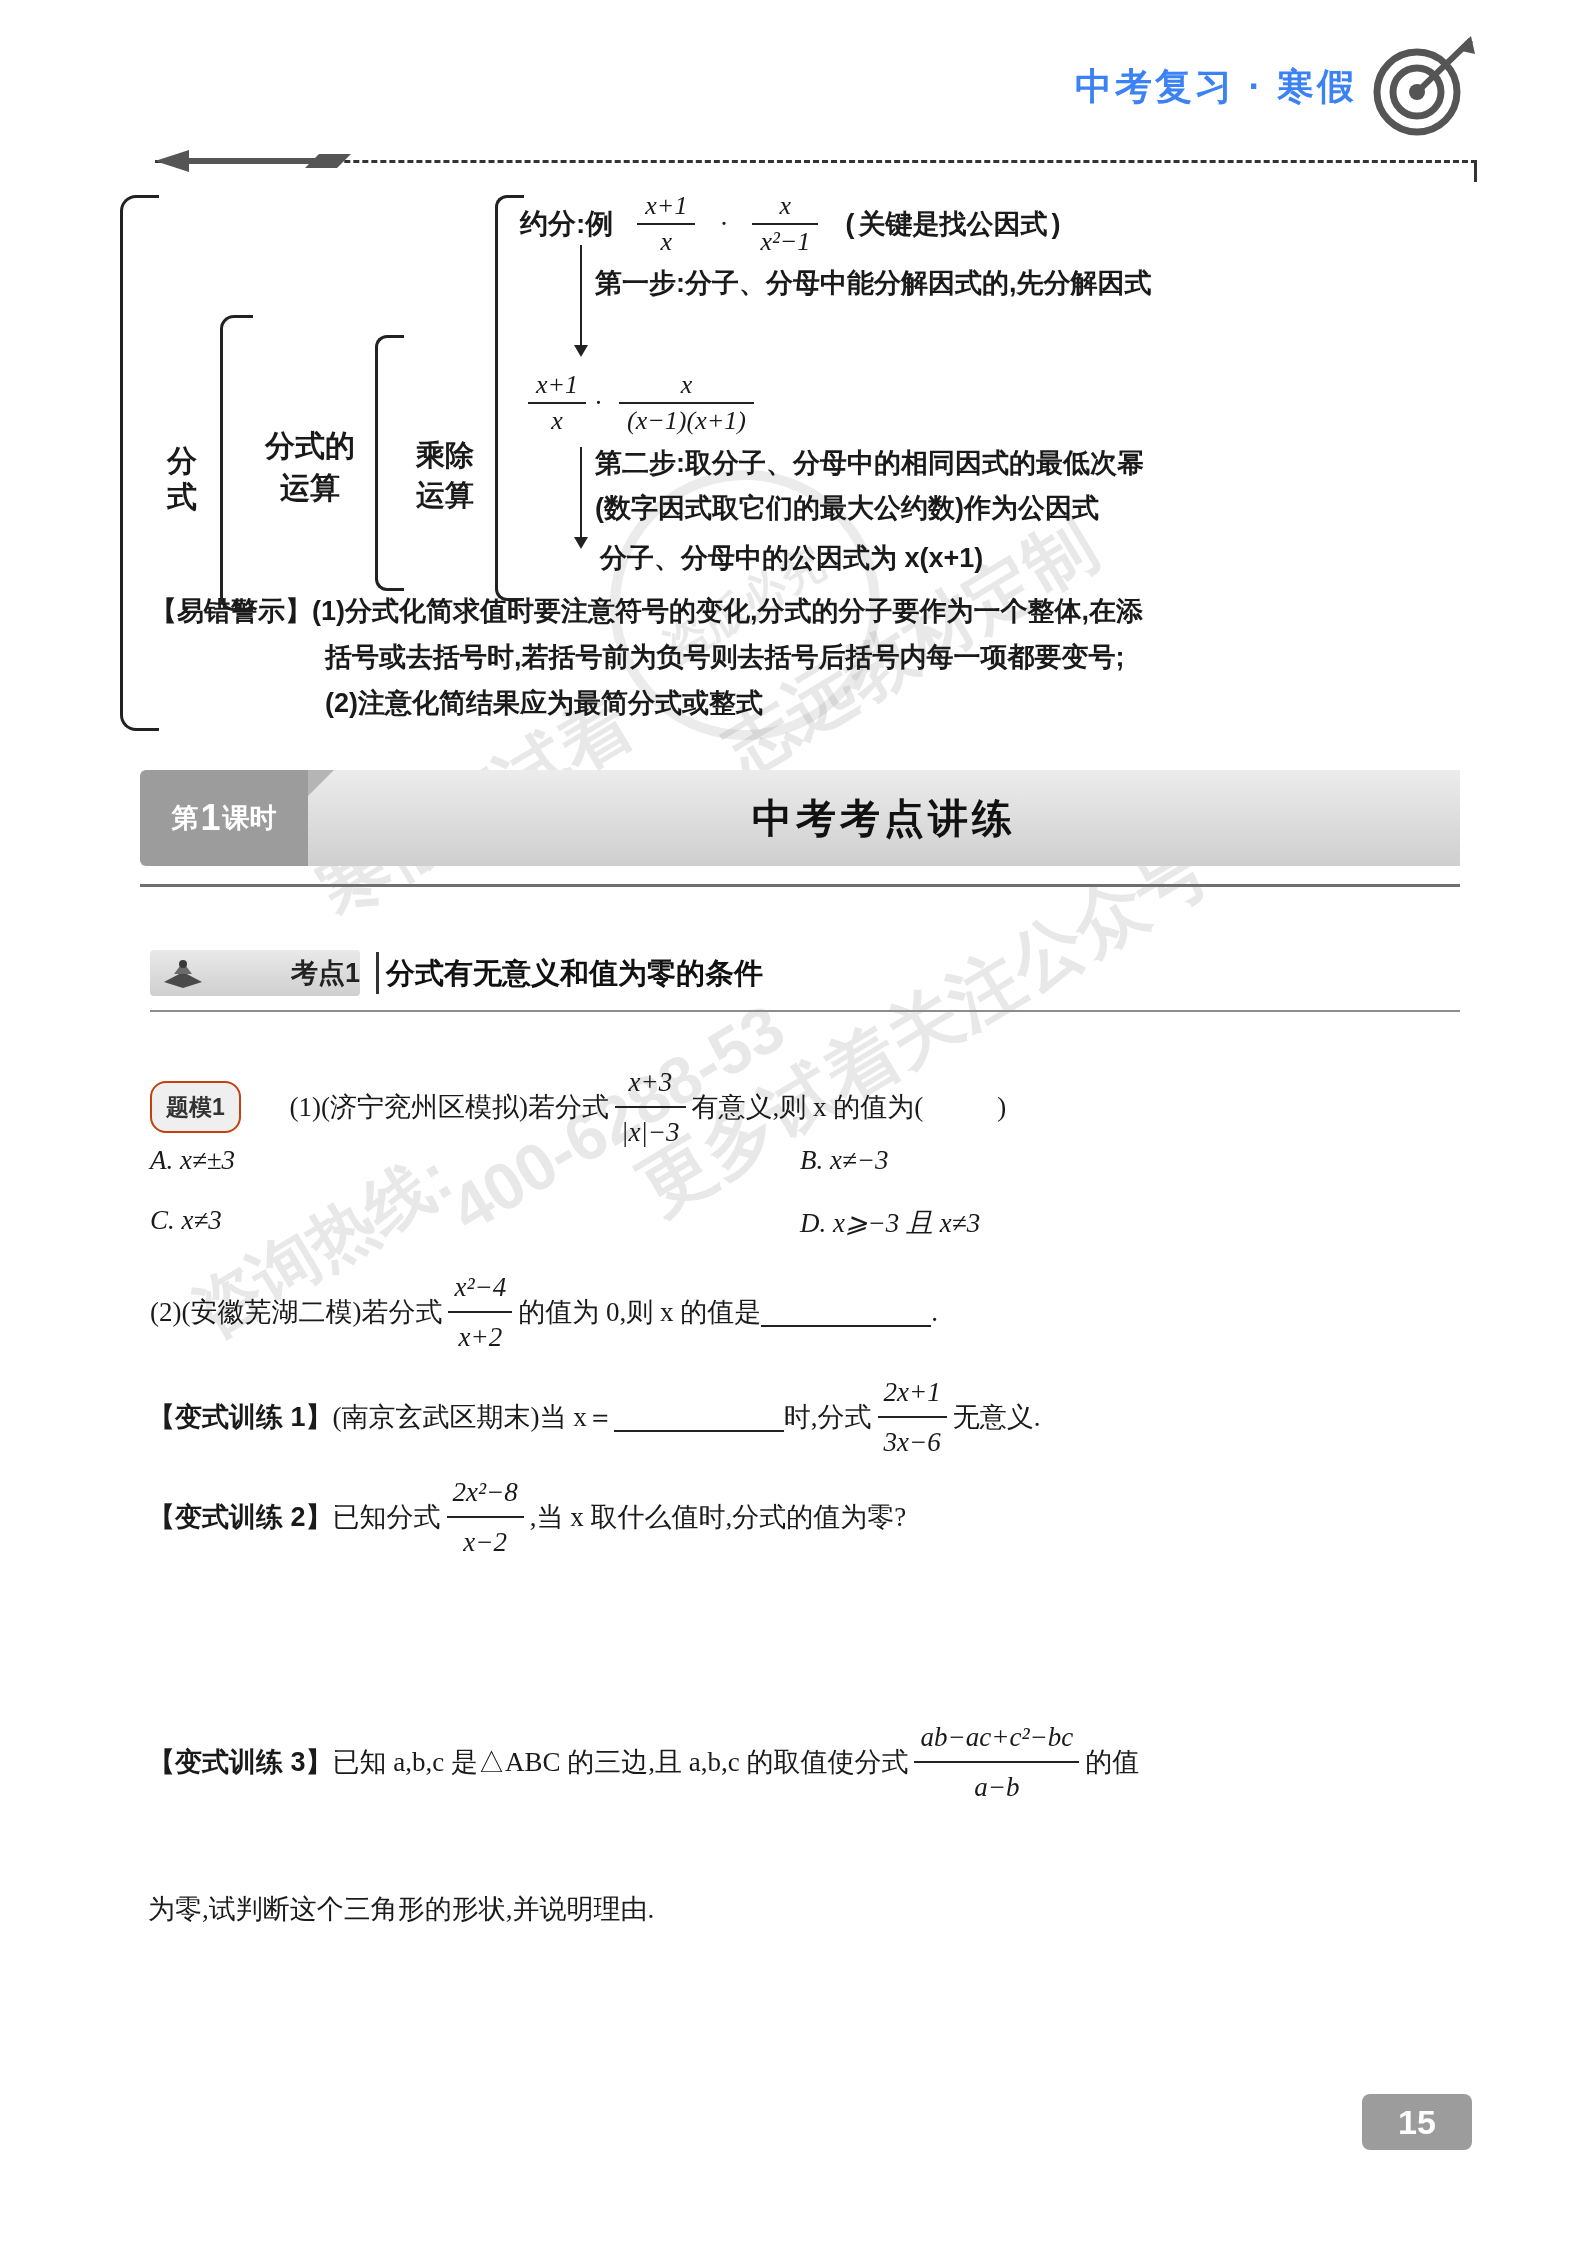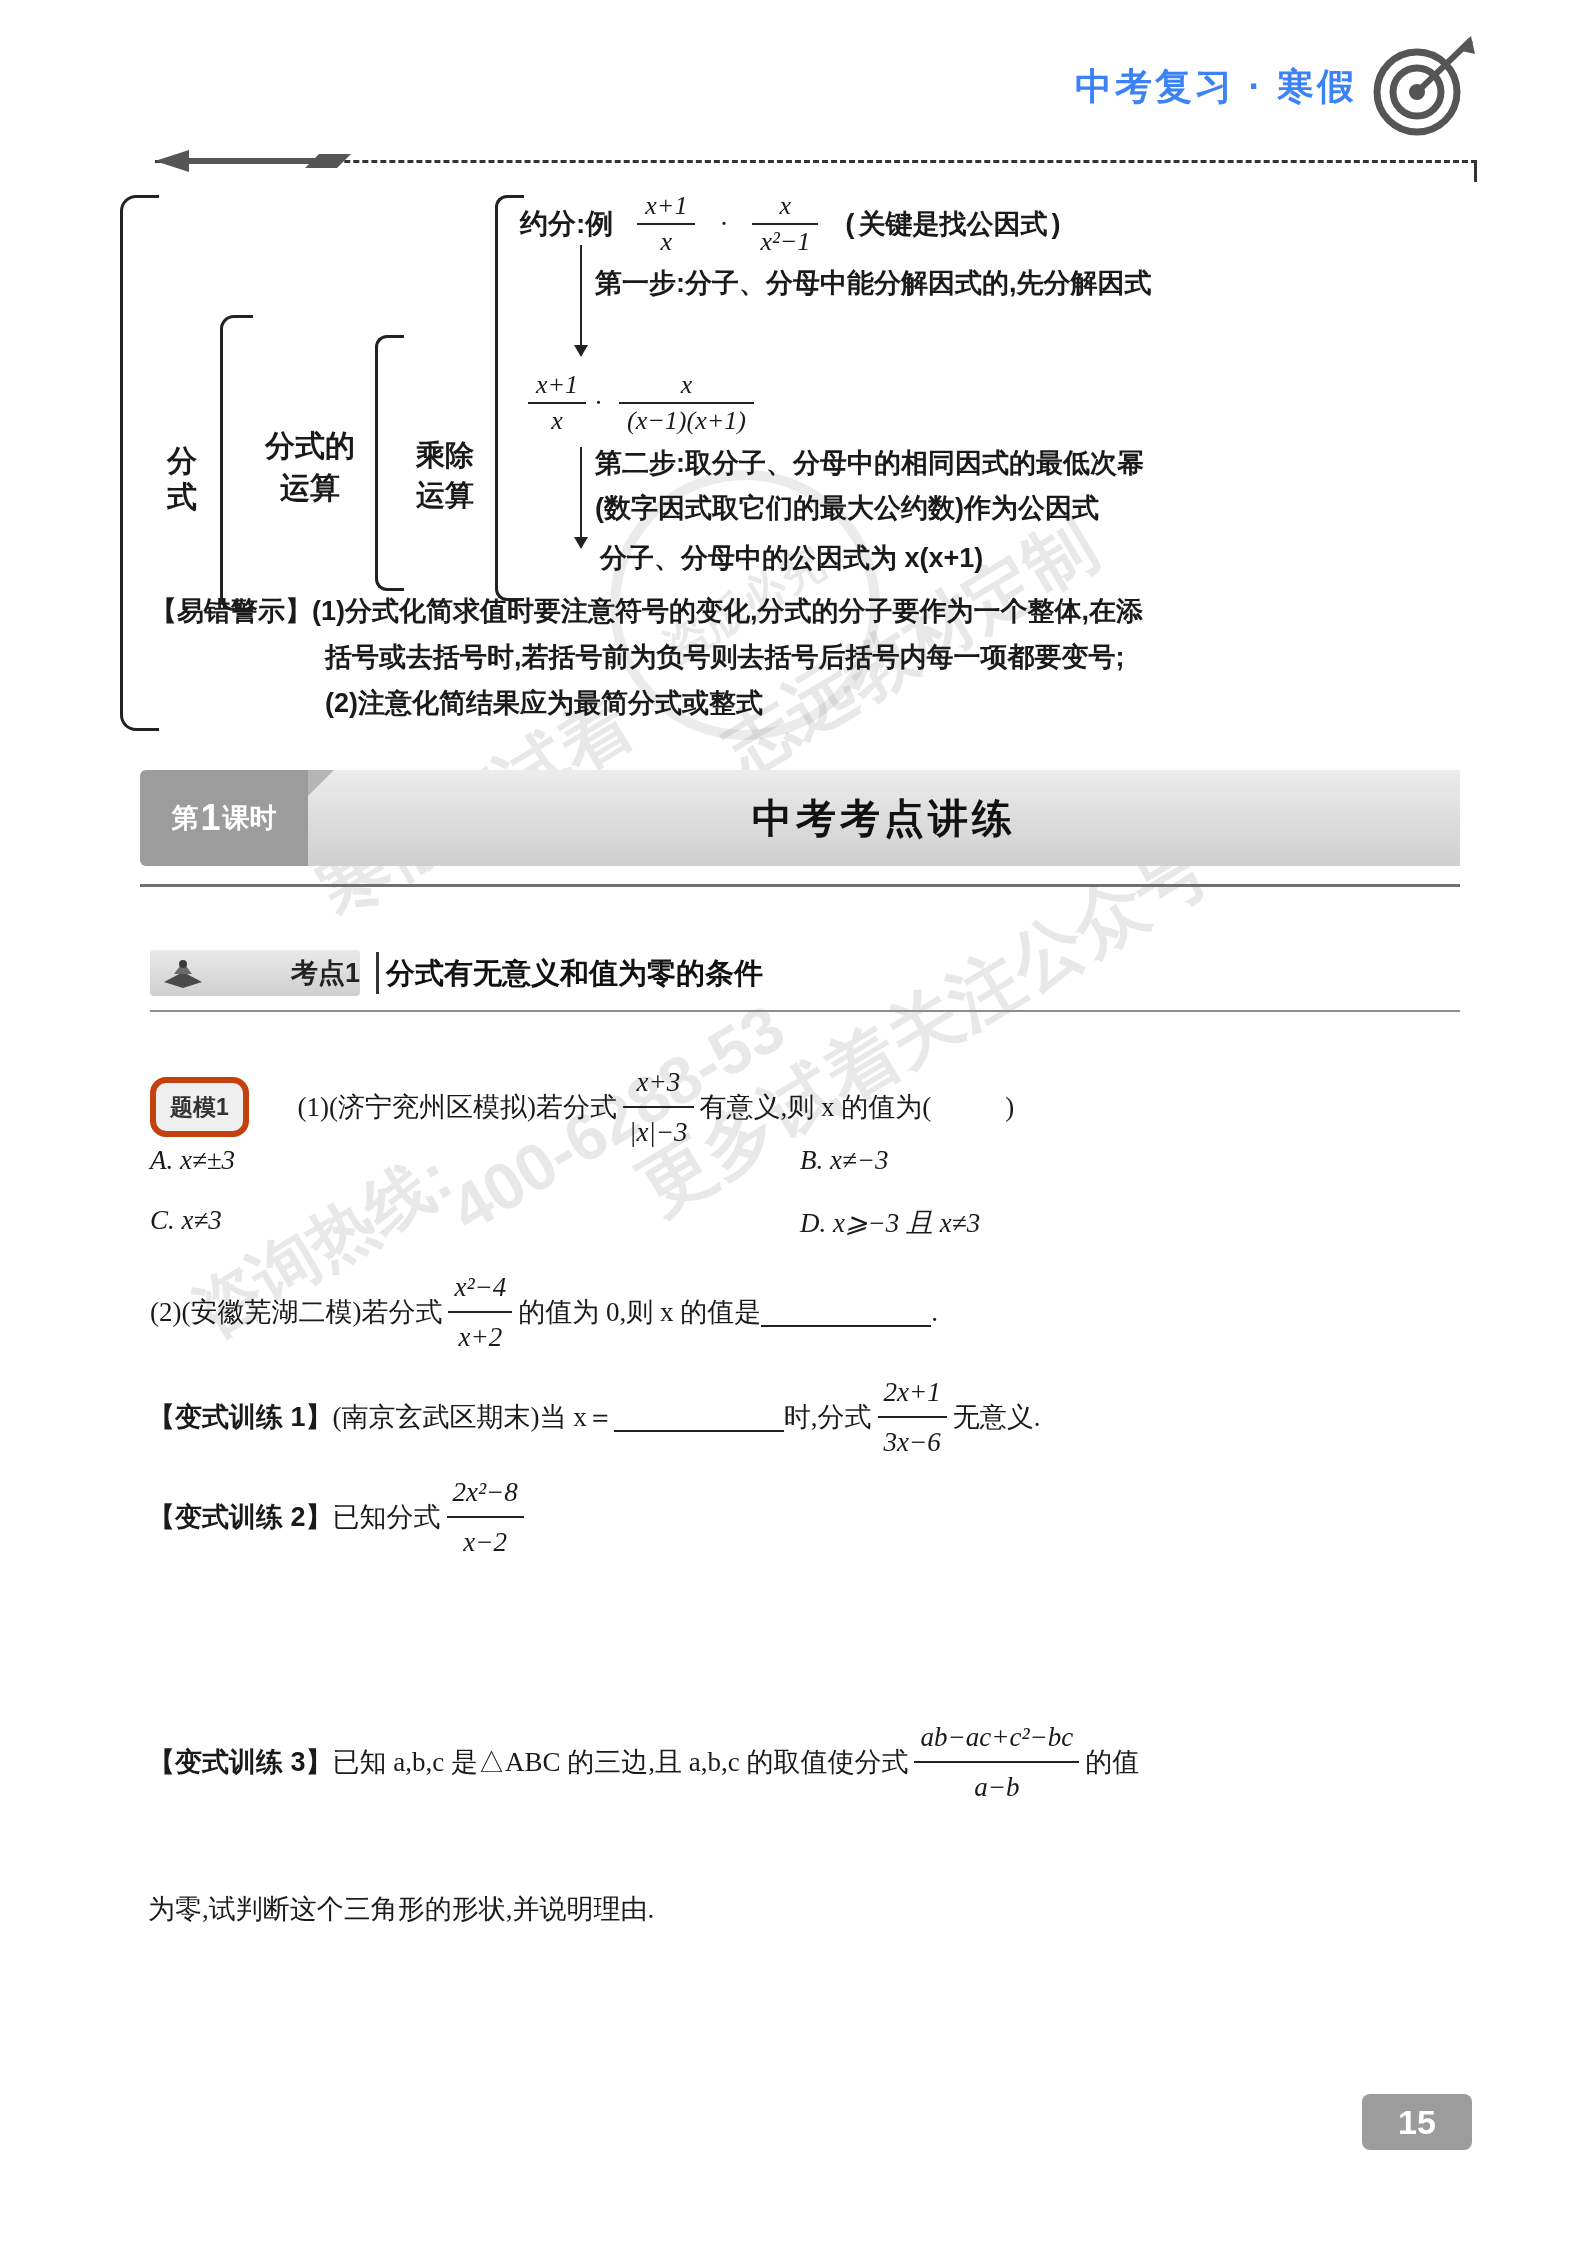--- a/index.html
+++ b/index.html
@@ -131,21 +131,21 @@
   .kp-title{
     position:absolute;left:236px;top:4px;
     font-family:"Liberation Sans", sans-serif;font-weight:bold;font-size:29px;color:#111;
   }
   .kp-divider{position:absolute;left:226px;top:2px;width:3px;height:42px;background:#333;}
   .kp-rule{position:absolute;left:150px;top:1010px;width:1310px;height:2px;background:#8d8d8d;}
 
   
   .q{position:absolute;font-size:27px;line-height:44px;}
   .pill{
-    display:inline-block;border:6px solid #c2410c;border-radius:16px;
+    display:inline-block;border:2px solid #c2410c;border-radius:16px;
     padding:2px 14px;background:#efefef;
     font-family:"Liberation Sans", sans-serif;font-weight:bold;font-size:23px;color:#333;
     margin-right:14px;vertical-align:middle;
   }
   .bold-cn{font-family:"Liberation Sans", sans-serif;font-weight:bold;}
   .math{font-family:"Liberation Serif", serif;font-style:italic;}
   .mathn{font-family:"Liberation Serif", serif;font-style:normal;}
   .absfrac{display:inline-block;vertical-align:middle;text-align:center;margin:0 6px;}
   .absfrac .num{display:block;padding:0 6px 2px;}
   .absfrac .den{display:block;border-top:2px solid #222;padding:2px 6px 0;}
@@ -354,20 +354,21 @@
   </div>
 
   <div class="q" style="left:148px;top:1470px;width:1310px;">
     <span style="display:inline-flex;align-items:center;">
       <span class="bold-cn">【变式训练 2】</span>
       <span>已知分式</span>
       <span class="absfrac math">
         <span class="num">2x²−8</span>
         <span class="den">x−2</span>
       </span>
+      <span>,当 x 取什么值时,分式的值为零?</span>
     </span>
   </div>
 
   <div class="q" style="left:148px;top:1715px;width:1330px;">
     <span style="display:inline-flex;align-items:center;">
       <span class="bold-cn">【变式训练 3】</span>
       <span>已知 a,b,c 是△ABC 的三边,且 a,b,c 的取值使分式</span>
       <span class="absfrac math">
         <span class="num">ab−ac+c²−bc</span>
         <span class="den">a−b</span>

